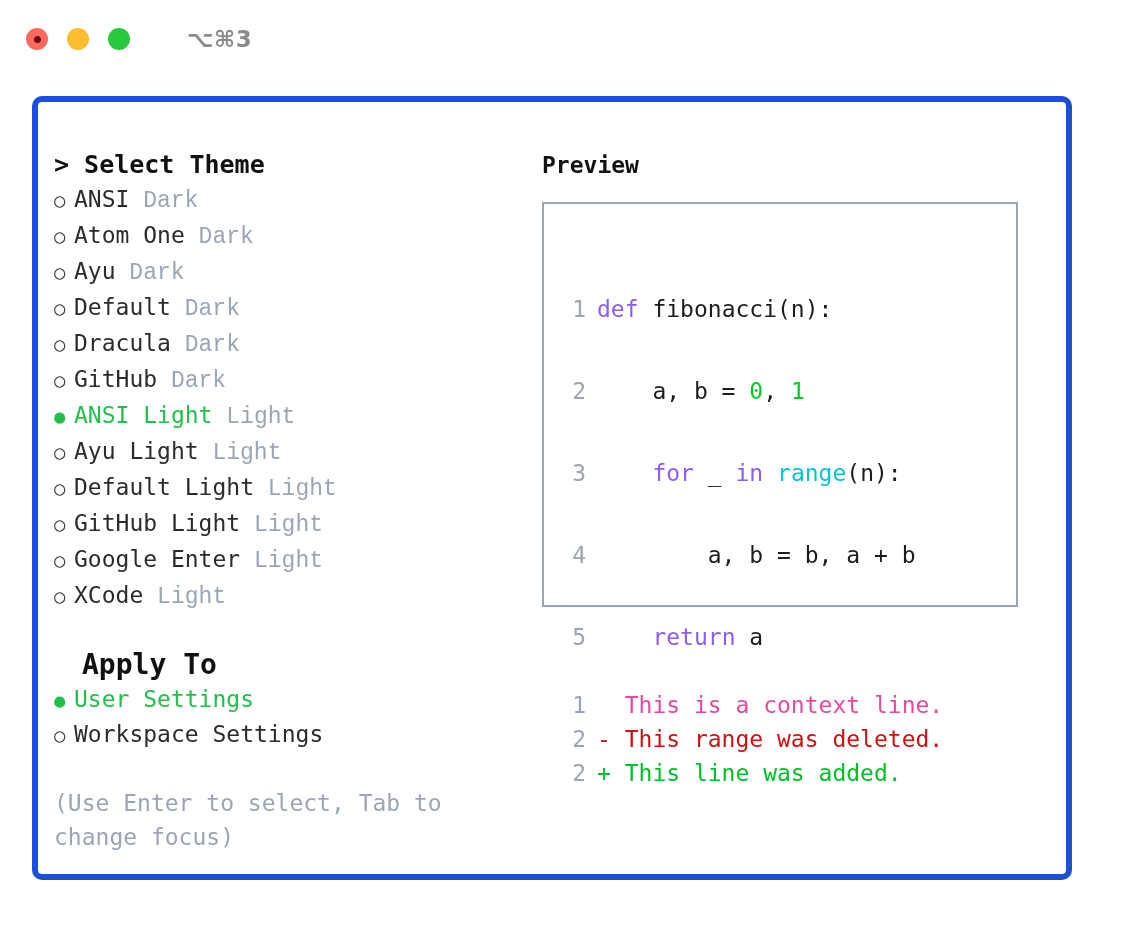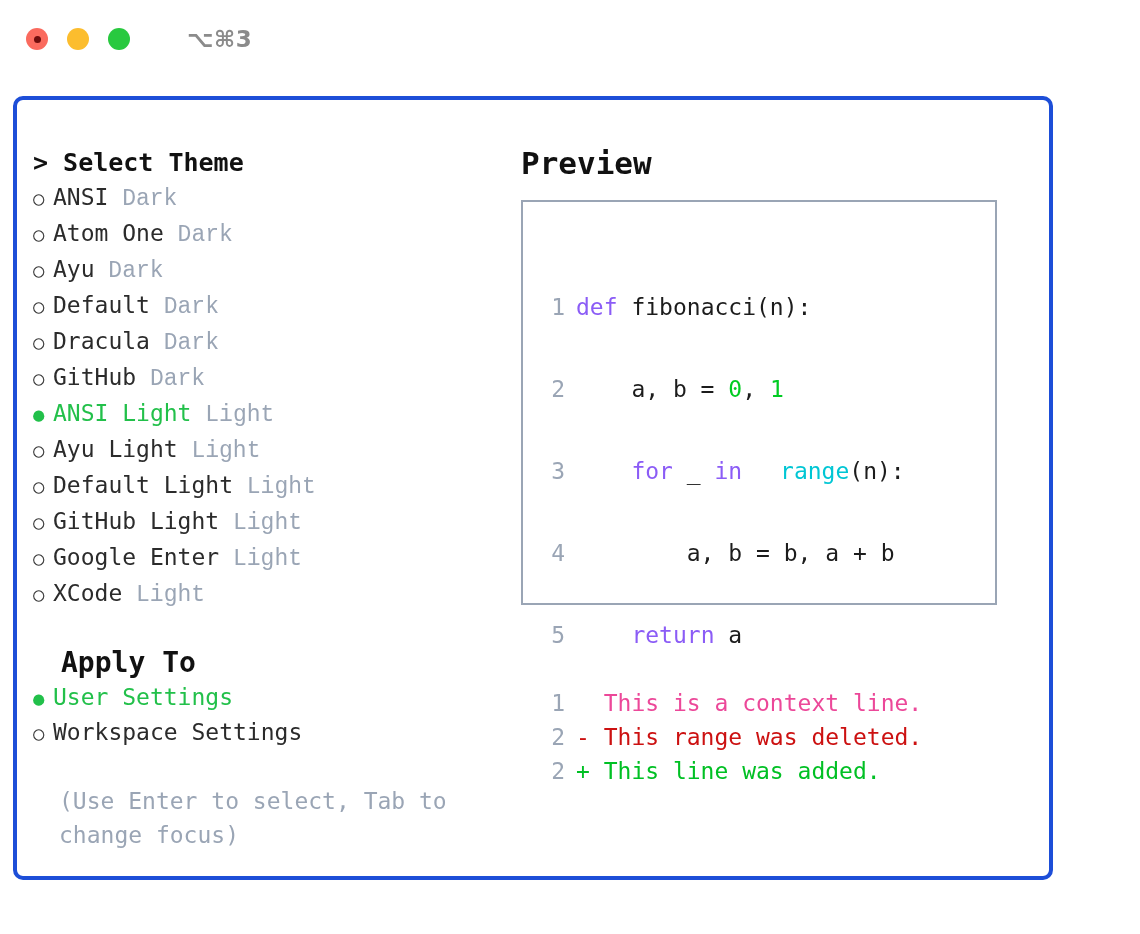--- a/index.html
+++ b/index.html
@@ -63,25 +63,25 @@
     font-size: 23px;
     font-weight: bold;
     color: #8b8b8b;
     letter-spacing: 0.5px;
     font-family: "DejaVu Sans", "Liberation Sans", sans-serif;
   }
 
   
   .frame {
     position: absolute;
-    left: 13px;
+    left: 32px;
     top: 96px;
     width: 1040px;
     height: 784px;
-    border: 4px solid #1d4ed8;
+    border: 6px solid #1d4ed8;
     border-radius: 10px;
     box-sizing: border-box;
     background: #ffffff;
   }
   .frame-inner {
     position: absolute;
     left: 0; top: 0;
     width: 100%;
     height: 100%;
     display: flex;
@@ -137,31 +137,30 @@
     white-space: pre;
   }
   .spacer-block { height: 34px; }
 
   .hint {
     margin-top: 34px;
     font-size: 23px;
     color: #9aa5b5;
     line-height: 34px;
     width: 400px;
-    margin-left: 26px;
   }
 
   
   .right-col {
     flex: 1 1 auto;
     box-sizing: border-box;
     padding-left: 18px;
   }
   .preview-title {
-    font-size: 31px;
+    font-size: 23px;
     font-weight: bold;
     color: #111111;
     line-height: 34px;
     white-space: pre;
   }
   .preview-box {
     margin-top: 20px;
     width: 476px;
     height: 405px;
     border: 2px solid #9aa5b5;
@@ -179,21 +178,21 @@
   .ln {
     display: inline-block;
     width: 26px;
     flex: 0 0 26px;
     text-align: right;
     color: #9aa5b5;
     margin-right: 11px;
   }
   .code-txt { color: #1c1c1c; margin-top: 48px; }
   .tok-kw  { color: #8b5cf6; }
-  .tok-fn  { color: #00c6d4; margin-left: 24px; }
+  .tok-fn  { color: #00c6d4; }
   .tok-num { color: #00cc22; }
   .diff-ctx { color: #ec4899; }
   .diff-del { color: #cc1111; }
   .diff-add { color: #00c024; }
   .blank-line { height: 34px; }
 </style>
 </head>
 <body>
 
 <div class="page">

